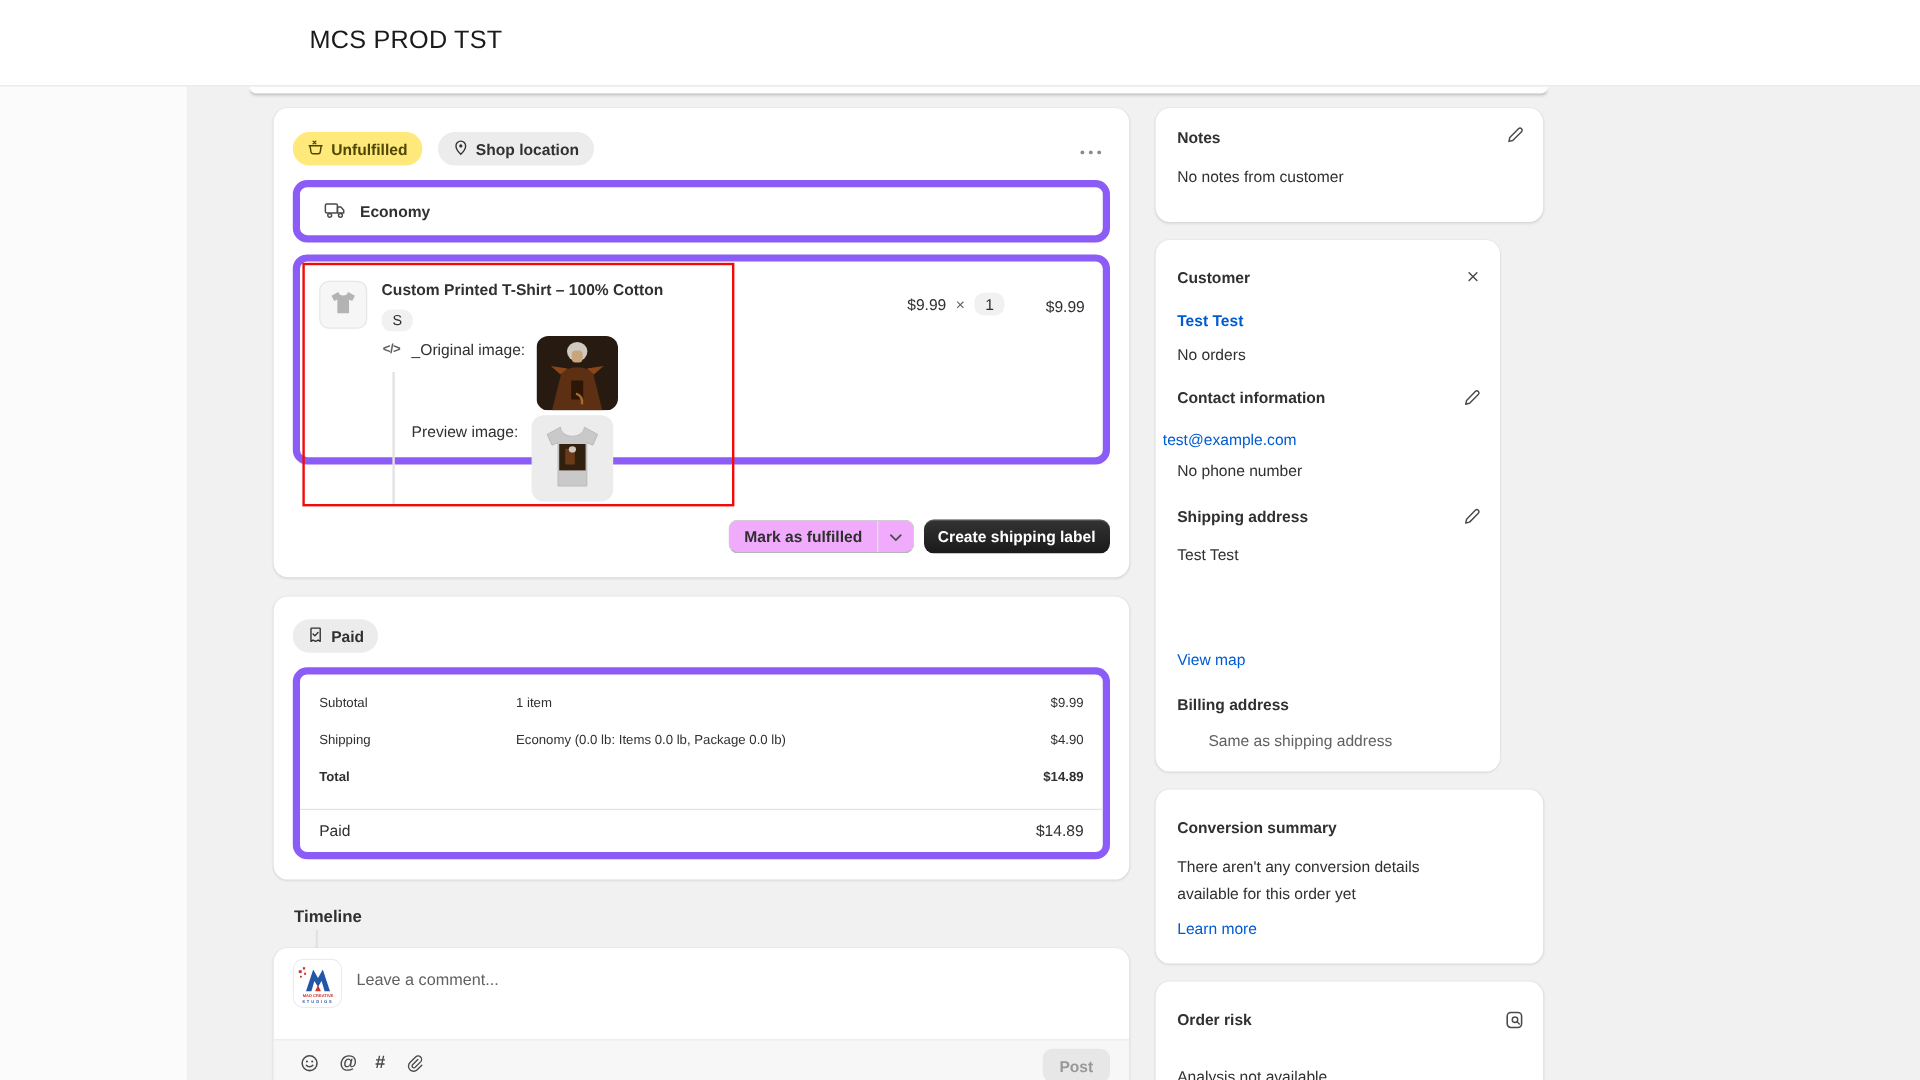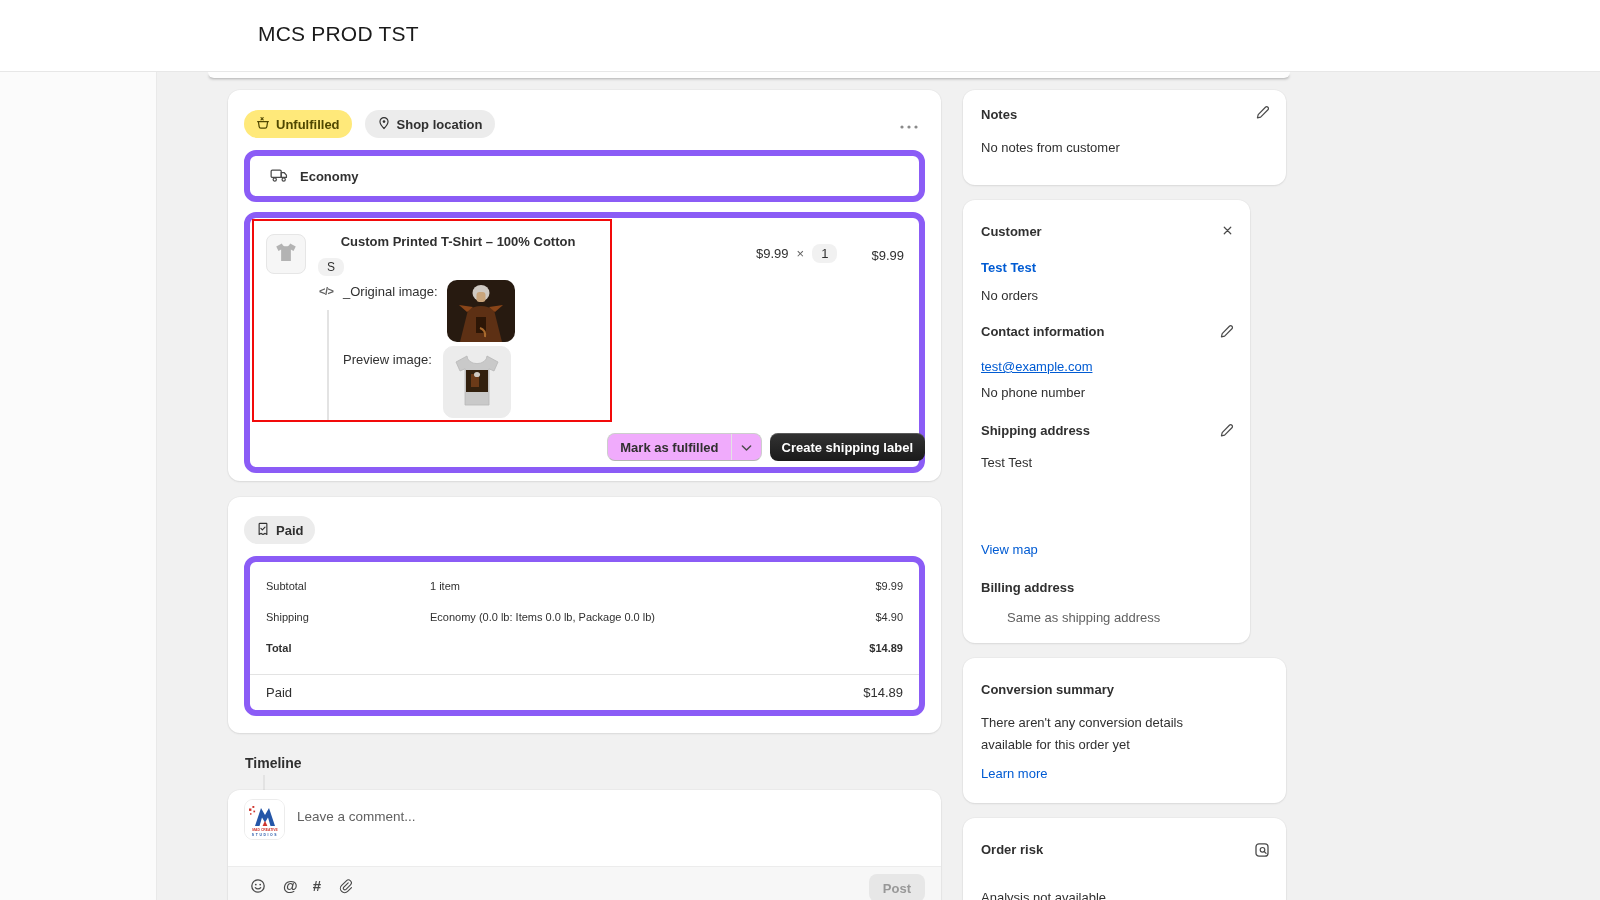--- a/index.html
+++ b/index.html
@@ -20,21 +20,21 @@
 
   
   .pill { display:inline-flex; align-items:center; gap:6px; height:28px; padding:0 12px; border-radius:999px; font-size:13px; font-weight:600; color:#303030; }
   .pill.yellow { background:#ffe97a; color:#4f4700; }
   .pill.gray { background:#ececec; }
 
   .boxed { border:6px solid #8b5cf6; border-radius:12px; background:#fff; }
 
   
   .eco-box { position:absolute; left:16px; top:60px; width:681px; height:52px; display:flex; align-items:center; gap:11px; padding:0 20px; font-size:13px; font-weight:600; }
-  .li-box { position:absolute; left:16px; top:122px; width:681px; height:261px;text-align:center; }
+  .li-box { position:absolute; left:16px; top:122px; width:681px; height:175px; }
   .hl-rect { position:absolute; left:2px; top:1px; width:360px; height:203px; border:2px solid #f20a0a; pointer-events:none; z-index:3; }
   .thumb { position:absolute; left:16px; top:16px; width:40px; height:40px; background:#f6f6f6; border:1px solid #e6e6e6; border-radius:8px; display:flex; align-items:center; justify-content:center; }
   .li-title { position:absolute; left:68px; top:16px; width:280px; font-size:13px; font-weight:650; line-height:16px; color:#303030; }
   .size-pill { position:absolute; left:68px; top:40px; background:#f1f1f1; border-radius:8px; padding:2px 9px; font-size:12px; color:#303030; }
   .prop-code { position:absolute; left:69px; top:67px; font-size:11px; font-weight:700; letter-spacing:-.5px; color:#616161; }
   .prop-line { position:absolute; left:77px; top:92px; width:2px; height:110px; background:#e3e3e3; }
   .prop-lab1 { position:absolute; left:93px; top:66px; font-size:13px; color:#303030; }
   .prop-lab2 { position:absolute; left:93px; top:134px; font-size:13px; color:#303030; }
   .orig-img { position:absolute; left:197px; top:62px; width:68px; height:62px; border-radius:10px; overflow:hidden; }
   .prev-img { position:absolute; left:193px; top:128px; width:68px; height:72px; border-radius:10px; overflow:hidden; border:1px solid #ececec; background:#ececec; }
@@ -296,21 +296,21 @@
     <div class="body-txt abs" style="left:18px; top:86px;">No orders</div>
 
     <div class="card-h abs" style="left:18px; top:124px;">Contact information</div>
     <button class="icon-btn rc-pencil" style="top:122px;">
       <span>
         <svg width="15" height="15" viewBox="0 0 16 16">
             <path d="M11.1 2.4a1.9 1.9 0 0 1 2.7 2.7L6 12.9l-3.4.8.8-3.4 7.7-7.9z" fill="none" stroke="currentColor" stroke-width="1.3" stroke-linejoin="round"></path>
           </svg>
       </span>
     </button>
-    <a class="link abs" style="left:18px; top:159px;text-decoration:underline;">test@example.com</a>
+    <a class="link abs" style="left:6px; top:159px;">test@example.com</a>
     <div class="body-txt abs" style="left:18px; top:183px;">No phone number</div>
 
     <div class="card-h abs" style="left:18px; top:223px;">Shipping address</div>
     <button class="icon-btn rc-pencil" style="top:221px;">
       <span>
         <svg width="15" height="15" viewBox="0 0 16 16">
             <path d="M11.1 2.4a1.9 1.9 0 0 1 2.7 2.7L6 12.9l-3.4.8.8-3.4 7.7-7.9z" fill="none" stroke="currentColor" stroke-width="1.3" stroke-linejoin="round"></path>
           </svg>
       </span>
     </button>

